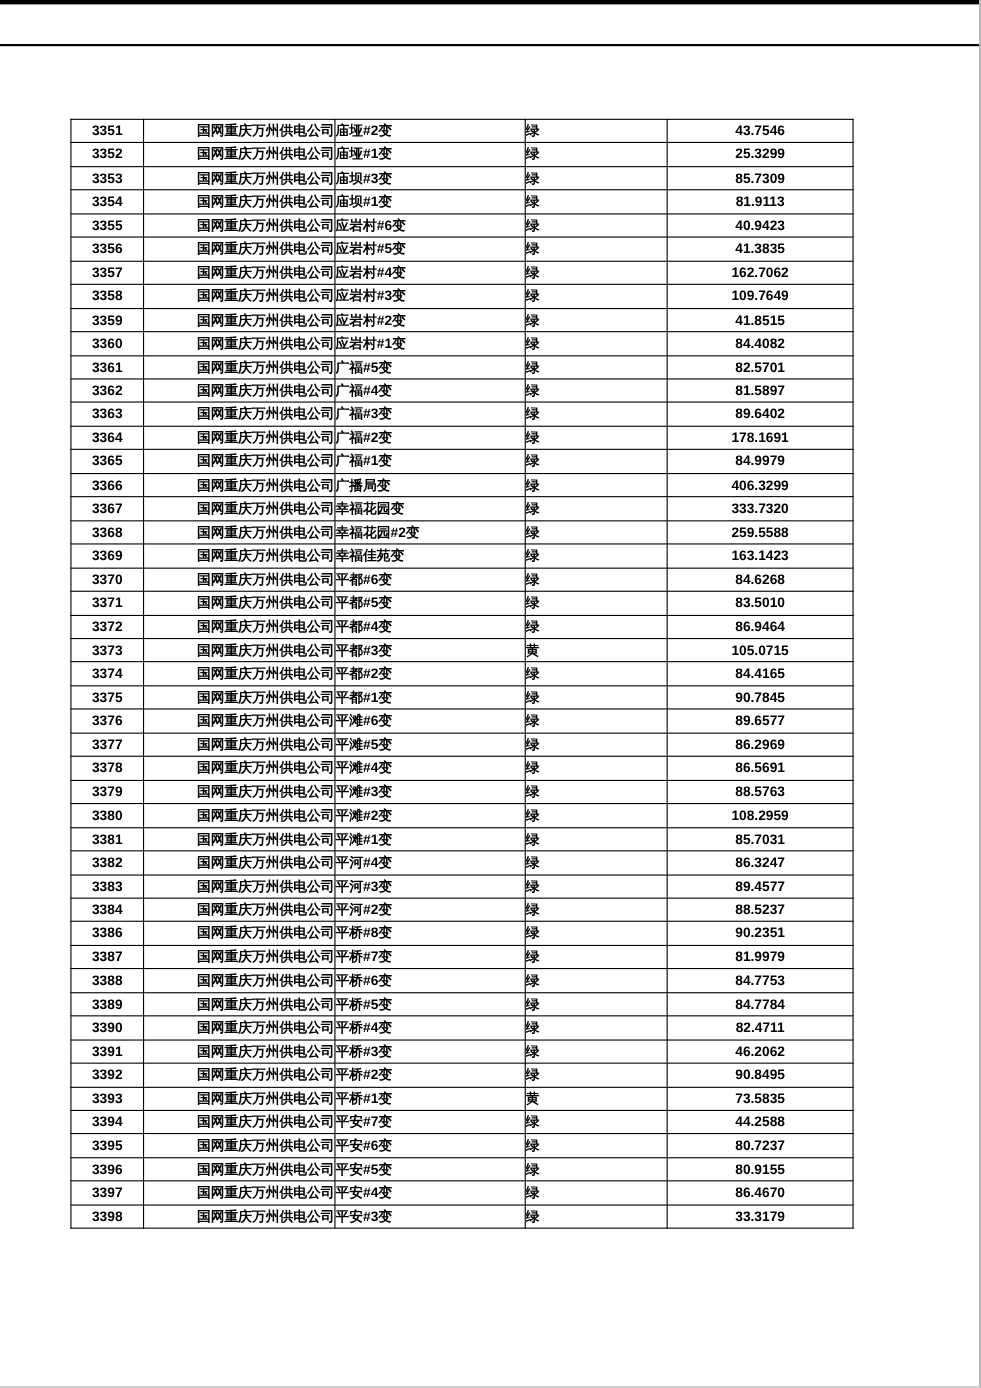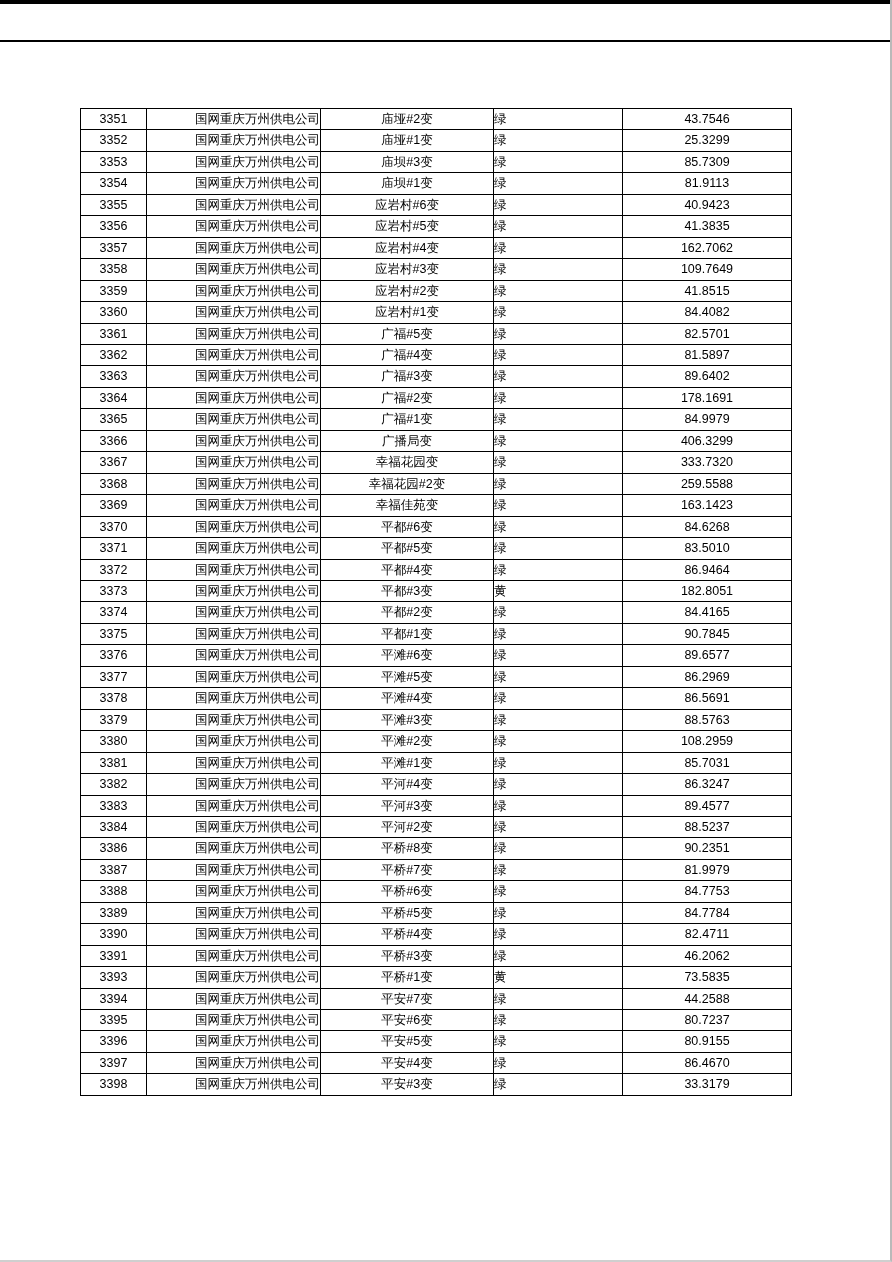--- a/index.html
+++ b/index.html
@@ -25,42 +25,43 @@
     background: #000000;
   }
   .top-divider {
     position: absolute;
     top: 40px; left: 0;
     width: 892px; height: 2px;
     background: #000000;
   }
   .table-wrap {
     position: absolute;
-    left: 80px;
+    left: 64px;
     top: 108px;
+    font-weight: bold;
   }
   table.data-table {
     border-collapse: collapse;
     table-layout: fixed;
     width: 706px;
   }
   table.data-table td {
     border: 1px solid #000000;
     height: 20.45px;
     padding: 0;
     font-size: 12.5px;
     color: #000000;
     line-height: 20.45px;
     white-space: nowrap;
     overflow: hidden;
     vertical-align: middle;
   }
   td.col-index   { width: 65px;  text-align: center; }
   td.col-company { width: 173px; text-align: right; padding-left: 4px; }
-  td.col-station { width: 172px; text-align: center; padding-left: 4px; margin-top: 44px; }
+  td.col-station { width: 172px; text-align: left; padding-left: 4px; margin-top: 44px; }
   td.col-status  { width: 128px; text-align: left; padding-left: 4px; }
   td.col-value   { width: 168px; text-align: center; padding-right: 54px; }
 </style>
 </head>
 <body>
 
 <div class="page">
   <div class="top-black-bar"></div>
   <div class="top-divider"></div>
 
@@ -219,21 +220,21 @@
             <td class="col-company">国网重庆万州供电公司</td>
             <td class="col-station">平都#4变</td>
             <td class="col-status">绿</td>
             <td class="col-value">86.9464</td>
           </tr>
           <tr>
             <td class="col-index">3373</td>
             <td class="col-company">国网重庆万州供电公司</td>
             <td class="col-station">平都#3变</td>
             <td class="col-status">黄</td>
-            <td class="col-value">182.8051</td>
+            <td class="col-value">105.0715</td>
           </tr>
           <tr>
             <td class="col-index">3374</td>
             <td class="col-company">国网重庆万州供电公司</td>
             <td class="col-station">平都#2变</td>
             <td class="col-status">绿</td>
             <td class="col-value">84.4165</td>
           </tr>
           <tr>
             <td class="col-index">3375</td>
@@ -339,20 +340,27 @@
             <td class="col-station">平桥#4变</td>
             <td class="col-status">绿</td>
             <td class="col-value">82.4711</td>
           </tr>
           <tr>
             <td class="col-index">3391</td>
             <td class="col-company">国网重庆万州供电公司</td>
             <td class="col-station">平桥#3变</td>
             <td class="col-status">绿</td>
             <td class="col-value">46.2062</td>
+          </tr>
+          <tr>
+            <td class="col-index">3392</td>
+            <td class="col-company">国网重庆万州供电公司</td>
+            <td class="col-station">平桥#2变</td>
+            <td class="col-status">绿</td>
+            <td class="col-value">90.8495</td>
           </tr>
           <tr>
             <td class="col-index">3393</td>
             <td class="col-company">国网重庆万州供电公司</td>
             <td class="col-station">平桥#1变</td>
             <td class="col-status">黄</td>
             <td class="col-value">73.5835</td>
           </tr>
           <tr>
             <td class="col-index">3394</td>

